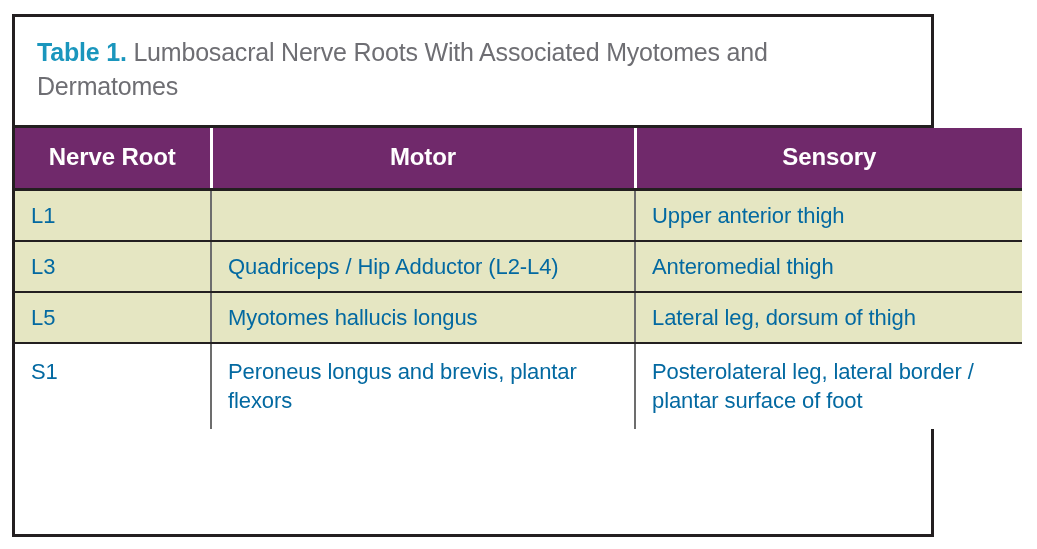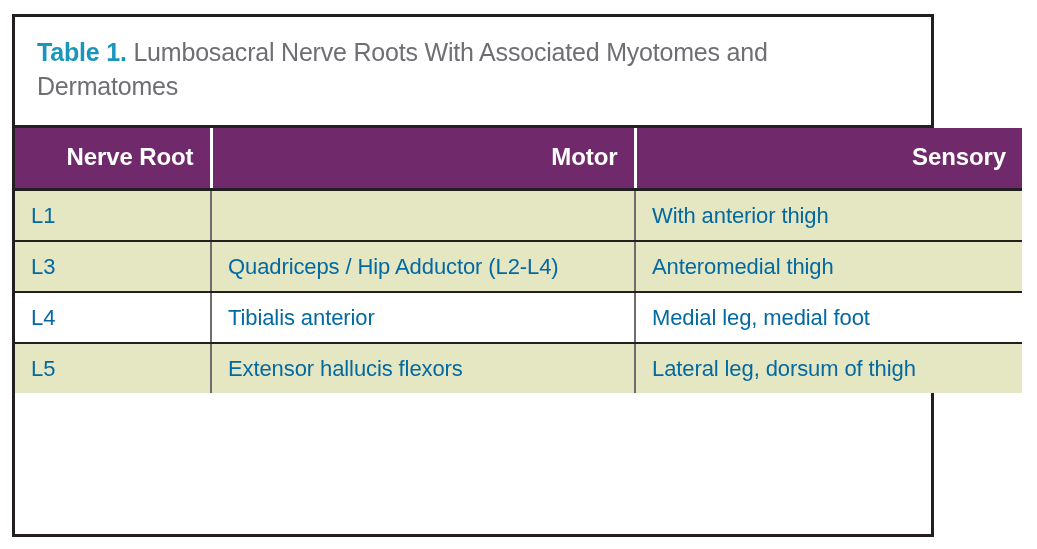--- a/index.html
+++ b/index.html
@@ -64,21 +64,21 @@
   col.c-motor { width: 424px; }
   col.c-sensory { width: 387px; }
 
   thead tr {
     background: #70296b;
   }
   thead th {
     color: #ffffff;
     font-size: 24px;
     font-weight: 700;
-    text-align: right;
+    text-align: center;
     padding: 14px 16px 16px 16px;
     height: 61px;
     box-sizing: border-box;
     letter-spacing: -0.1px;
     font-stretch: condensed;
     vertical-align: middle;
     border-bottom: 3px solid #231f20;
   }
   thead th.divided {
     border-left: 3px solid #ffffff;
@@ -131,34 +131,34 @@
         <tr>
           <th>Nerve Root</th>
           <th class="divided">Motor</th>
           <th class="divided">Sensory</th>
         </tr>
       </thead>
       <tbody>
         <tr class="shaded row-std">
           <td>L1</td>
           <td class="divided"></td>
-          <td class="divided">With anterior thigh</td>
+          <td class="divided">Upper anterior thigh</td>
         </tr>
         <tr class="shaded row-std">
           <td>L3</td>
           <td class="divided">Quadriceps / Hip Adductor (L2-L4)</td>
           <td class="divided">Anteromedial thigh</td>
         </tr>
-        <tr class="plain row-std">
-          <td>L4</td>
-          <td class="divided">Tibialis anterior</td>
-          <td class="divided">Medial leg, medial foot</td>
-        </tr>
         <tr class="shaded row-std">
           <td>L5</td>
-          <td class="divided">Extensor hallucis flexors</td>
+          <td class="divided">Myotomes hallucis longus</td>
           <td class="divided">Lateral leg, dorsum of thigh</td>
+        </tr>
+        <tr class="plain row-tall">
+          <td>S1</td>
+          <td class="divided">Peroneus longus and brevis, plantar flexors</td>
+          <td class="divided">Posterolateral leg, lateral border / plantar surface of foot</td>
         </tr>
       </tbody>
     </table>
 
   </div>
 </div>
 
 </body></html>

